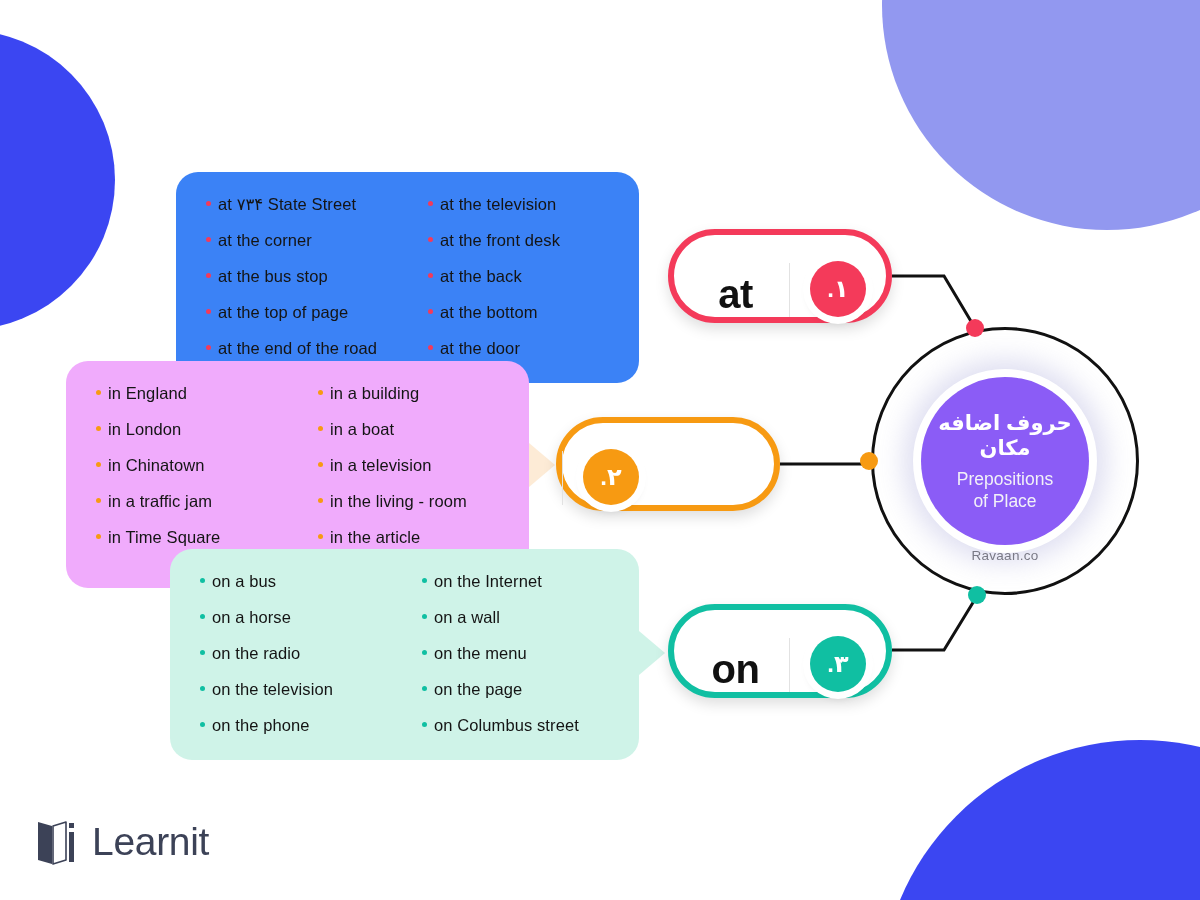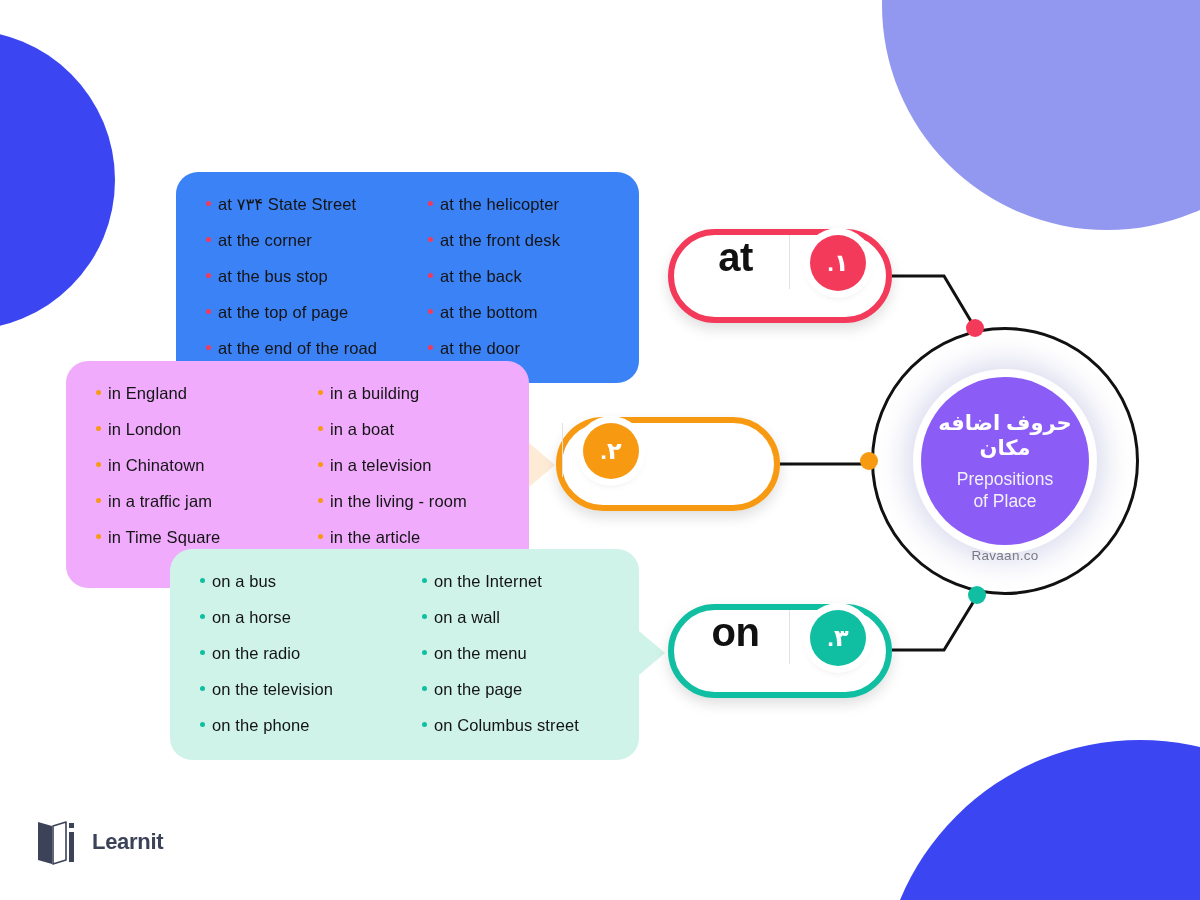--- a/index.html
+++ b/index.html
@@ -132,21 +132,21 @@
   }
 
   
   .pill {
     position: absolute;
     width: 224px; height: 94px;
     background: #ffffff;
     border-radius: 47px;
     border: 6px solid #000000;
     display: flex;
-    align-items: flex-start;
+    align-items: flex-end;
     box-shadow: 0 6px 14px rgba(0,0,0,0.13);
   }
   .pill-word {
     flex: 1 1 auto;
     text-align: center;
     font-size: 40px;
     font-weight: bold;
     color: #111111;
     letter-spacing: -0.5px;
     padding-left: 8px;
@@ -252,22 +252,22 @@
     left: 36px; top: 818px;
     display: flex;
     align-items: center;
   }
   #logo-mark {
     width: 40px; height: 48px;
     position: relative;
     margin-right: 16px;
   }
   #logo-text {
-    font-size: 22px;
-    font-weight: bold;
+    font-size: 39px;
+    font-weight: normal;
     color: #3c4257;
     letter-spacing: -0.3px;
   }
 </style>
 </head>
 <body>
 
 <div id="stage">
 
   <div class="blob" id="blob-left"></div>
@@ -304,21 +304,21 @@
           <span>at the top of page</span>
         </div>
         <div class="item">
           <span class="bullet"></span>
           <span>at the end of the road</span>
         </div>
       </div>
       <div class="col">
         <div class="item">
           <span class="bullet"></span>
-          <span>at the helicopter</span>
+          <span>at the television</span>
         </div>
         <div class="item">
           <span class="bullet"></span>
           <span>at the front desk</span>
         </div>
         <div class="item">
           <span class="bullet"></span>
           <span>at the back</span>
         </div>
         <div class="item">

